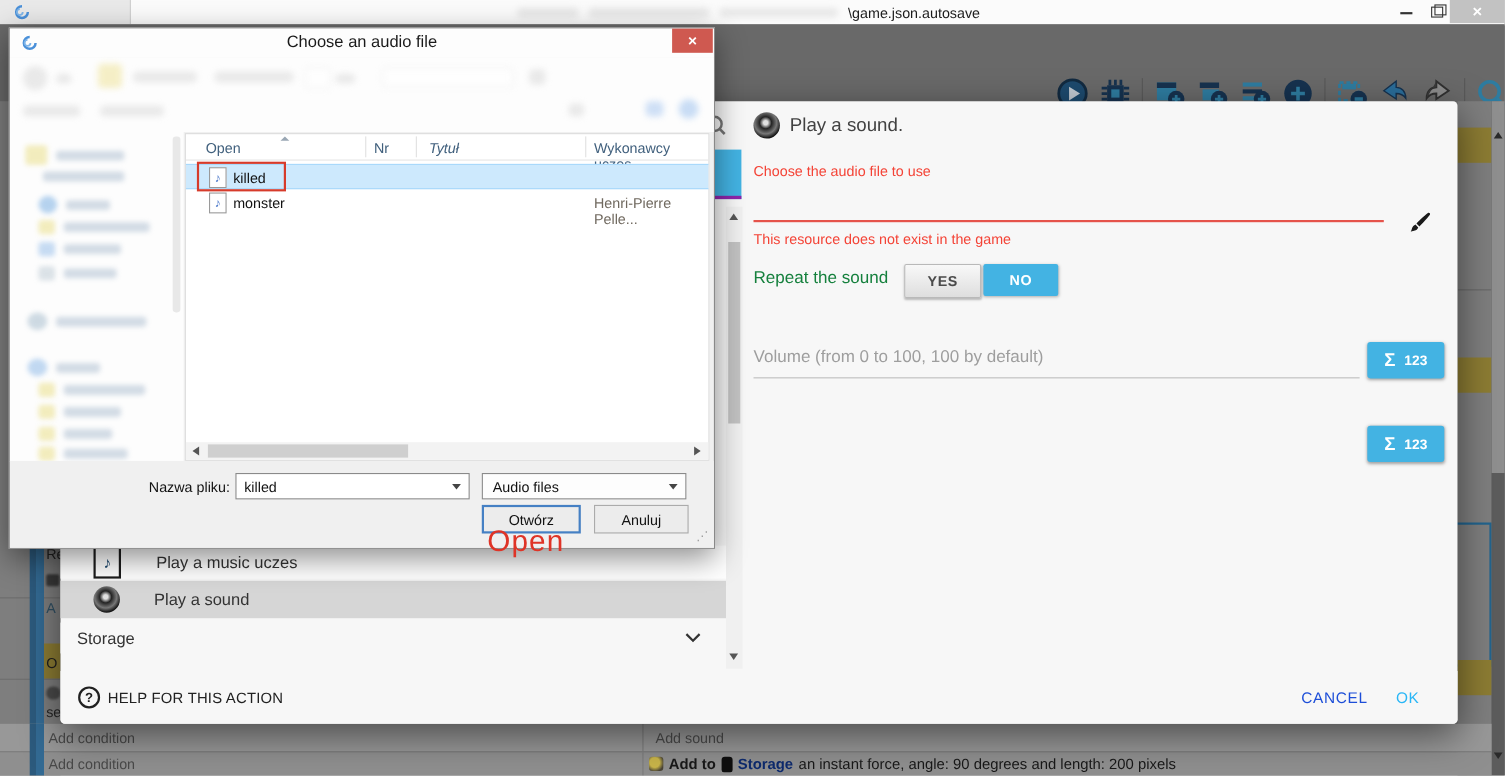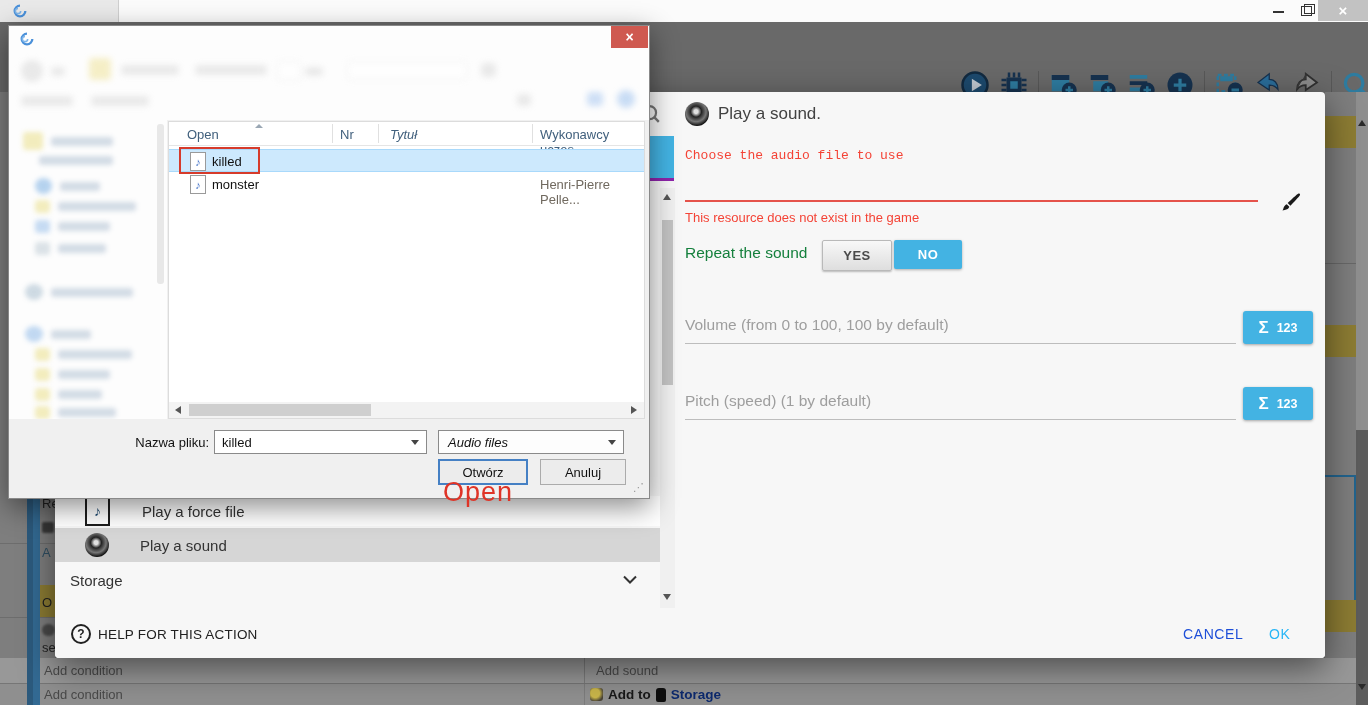--- a/index.html
+++ b/index.html
@@ -24,20 +24,26 @@
 </head>
 <body>
 
 <div class="a" style="left:0;top:0;width:1368px;height:22px;background:#fbfbfb;border-bottom:1px solid #cfcfcf;">
   <div class="a" style="left:0;top:0;width:118px;height:22px;background:#e9e9e9;border-right:1px solid #cfcfcf;">
     <svg class="a" style="left:12px;top:3px;" width="16" height="16" viewBox="0 0 24 24">
       <path d="M12 4a8 8 0 1 0 8 8" stroke="#4a90d9" stroke-width="3.4" fill="none"></path>
       <path d="M13 12a4 4 0 1 1-4-4" stroke="#7db4e8" stroke-width="2.4" fill="none"></path>
     </svg>
   </div>
+  <div class="a" style="left:470px;top:4px;height:15px;display:flex;align-items:center;gap:9px;">
+    <div class="blob" style="width:56px;height:9px;"></div>
+    <div class="blob" style="width:110px;height:9px;"></div>
+    <div class="blob" style="width:108px;height:9px;"></div>
+    <span style="font-size:13px;color:#1a1a1a;">\game.json.autosave</span>
+  </div>
   <div class="a" style="left:1266px;top:0;width:24px;height:21px;">
     <div class="a" style="left:7px;top:11px;width:11px;height:2px;background:#333;"></div>
   </div>
   <div class="a" style="left:1294px;top:0;width:24px;height:21px;">
     <div class="a" style="left:7px;top:6px;width:9px;height:8px;border:1px solid #333;background:#fbfbfb;"></div>
     <div class="a" style="left:10px;top:4px;width:9px;height:8px;border:1px solid #333;"></div>
   </div>
   <div class="a" style="left:1318px;top:0;width:50px;height:21px;background:#c2c2c2;display:flex;align-items:center;justify-content:center;">
     <span style="color:#fff;font-size:15px;font-weight:bold;line-height:1;">×</span>
   </div>
@@ -136,20 +142,21 @@
     <div class="a evt-txt" style="left:596px;top:5px;">Add sound</div>
   </div>
   <div class="a" style="left:0;top:26px;width:1356px;height:21px;background:#8f8f8f;">
     <div class="a" style="left:584px;top:0;width:1px;height:21px;background:#7c7c7c;"></div>
     <div class="a evt-txt" style="left:44px;top:3px;">Add condition</div>
     <div class="a" style="left:590px;top:0;height:21px;display:flex;align-items:center;gap:5px;">
       <div style="width:13px;height:13px;border-radius:3px;background:radial-gradient(circle at 40% 40%,#c9b54a 0 40%,#4a4436 75%);filter:blur(.5px);"></div>
       <span style="font-size:13.5px;color:#181818;font-weight:bold;">Add to</span>
       <div style="width:10px;height:14px;background:#0e0e0e;border-radius:3px 3px 2px 2px;"></div>
       <span style="font-size:13.5px;font-weight:bold;color:#0d2a6e;">Storage</span>
+      <span style="font-size:13.5px;color:#181818;">an instant force, angle: 90 degrees and length: 200 pixels</span>
     </div>
   </div>
 </div>
 <div class="a" style="left:27px;top:658px;width:13px;height:47px;background:linear-gradient(90deg,#2c5a7d 0 6px,#336a93 6px 13px);"></div>
 
 <div class="a" style="left:55px;top:92px;width:1270px;height:566px;background:#f7f7f7;border-radius:4px;box-shadow:0 10px 34px rgba(0,0,0,.5);">
 
   <svg class="a" style="left:585px;top:11px;" width="22" height="22" viewBox="0 0 24 24">
     <circle cx="10.5" cy="10.5" r="7" fill="none" stroke="#757575" stroke-width="2.4"></circle>
     <path d="M15.5 15.5L20.5 20.5" stroke="#757575" stroke-width="2.6"></path>
@@ -159,41 +166,41 @@
   <div class="a" style="left:605px;top:96px;width:15px;height:420px;background:#f0f0f0;">
     <div class="a tri" style="left:3px;top:6px;border-left:4.5px solid transparent;border-right:4.5px solid transparent;border-bottom:6px solid #555;"></div>
     <div class="a" style="left:2px;top:32px;width:11px;height:165px;background:#c2c2c2;"></div>
     <div class="a tri" style="left:3px;top:406px;border-left:4.5px solid transparent;border-right:4.5px solid transparent;border-top:6px solid #555;"></div>
   </div>
 
   <div class="a" style="left:0;top:404px;width:605px;height:30px;background:#fff;display:flex;align-items:center;">
     <div class="note-box" style="width:21px;height:25px;border:2px solid #1c1c1c;margin-left:30px;">
       <span style="font-size:14px;color:#17446b;">♪</span>
     </div>
-    <span style="margin-left:32px;font-size:15px;color:#333;">Play a force file</span>
+    <span style="margin-left:32px;font-size:15px;color:#333;">Play a music uczes</span>
   </div>
 
   <div class="a" style="left:0;top:436px;width:605px;height:34px;background:#d6d6d6;display:flex;align-items:center;">
     <div style="width:24px;height:24px;border-radius:50%;margin-left:30px;background:radial-gradient(circle at 46% 40%,#e0e0e0 0 10%,#242424 28%,#777 52%,#141414 72%,#3c3c3c 100%);"></div>
     <span style="margin-left:31px;font-size:15px;color:#333;">Play a sound</span>
   </div>
 
   <div class="a" style="left:0;top:474px;width:605px;height:28px;background:#f7f7f7;display:flex;align-items:center;">
     <span style="margin-left:15px;font-size:15px;color:#333;">Storage</span>
     <svg class="a" style="left:567px;top:8px;" width="16" height="11" viewBox="0 0 16 10">
       <path d="M2 2l6 6 6-6" fill="none" stroke="#333" stroke-width="2"></path>
     </svg>
   </div>
 
   <div class="a" style="left:630px;top:8px;height:28px;display:flex;align-items:center;gap:9px;">
     <div style="width:24px;height:24px;border-radius:50%;background:radial-gradient(circle at 46% 40%,#e0e0e0 0 10%,#242424 28%,#777 52%,#141414 72%,#3c3c3c 100%);"></div>
     <span style="font-size:17px;color:#424242;">Play a sound.</span>
   </div>
 
-  <div class="a" style="left:630px;top:56px;font-size:13px;color:#f44336;font-family:Liberation Mono, monospace;">Choose the audio file to use</div>
+  <div class="a" style="left:630px;top:56px;font-size:13px;color:#f44336;">Choose the audio file to use</div>
   <div class="a" style="left:630px;top:78px;width:573px;height:32px;">
     <div class="underline-red a" style="left:0;top:30px;width:573px;"></div>
   </div>
   <svg class="a" style="left:1222px;top:98px;" width="24" height="26" viewBox="0 0 24 24">
     <path d="M21.5 2.5c-1.2.4-8.6 7.4-10.8 9.6l2.7 2.7C15.6 12.6 22.6 5.2 23 4c.3-1-.6-1.8-1.5-1.5z" fill="#1a1a1a"></path>
     <path d="M9.8 13.2l2.5 2.6c-.5 1.8-2.3 3-4.6 3.1-.8 0-1.6.4-2.2.7.6-.9.8-1.7 1.1-2.8.4-1.6 1.8-3 3.2-3.6z" fill="#1a1a1a"></path>
   </svg>
   <div class="a" style="left:630px;top:118px;font-size:13px;color:#f44336;">This resource does not exist in the game</div>
 
   <div class="a" style="left:630px;top:152px;font-size:15.5px;color:#15803d;">Repeat the sound</div>
@@ -206,24 +213,20 @@
 
   <div class="a" style="left:630px;top:222px;width:551px;height:30px;">
     <span style="position:absolute;left:0;top:2px;font-size:15.5px;color:#9e9e9e;">Volume (from 0 to 100, 100 by default)</span>
     <div class="underline-gray a" style="left:0;top:29px;width:551px;"></div>
   </div>
   <div class="a sigma-btn" style="left:1188px;top:219px;width:70px;height:33px;">
     <span style="font-size:17px;font-weight:bold;">Σ</span>
     <span style="font-size:12.5px;font-weight:bold;">123</span>
   </div>
 
-  <div class="a" style="left:630px;top:298px;width:551px;height:30px;">
-    <span style="position:absolute;left:0;top:2px;font-size:15.5px;color:#9e9e9e;">Pitch (speed) (1 by default)</span>
-    <div class="underline-gray a" style="left:0;top:29px;width:551px;"></div>
-  </div>
   <div class="a sigma-btn" style="left:1188px;top:295px;width:70px;height:33px;">
     <span style="font-size:17px;font-weight:bold;">Σ</span>
     <span style="font-size:12.5px;font-weight:bold;">123</span>
   </div>
 
   <div class="a" style="left:0;top:518px;width:1270px;height:48px;border-radius:0 0 4px 4px;background:#f7f7f7;">
     <div class="a" style="left:16px;top:14px;height:20px;display:flex;align-items:center;gap:7px;cursor:pointer;">
       <div style="width:16px;height:16px;border:2px solid #212121;border-radius:50%;display:flex;align-items:center;justify-content:center;">
         <span style="font-size:12px;font-weight:bold;color:#212121;">?</span>
       </div>
@@ -234,20 +237,21 @@
   </div>
 </div>
 
 <div class="a" style="left:8px;top:25px;width:642px;height:474px;background:#f0f0f0;border:1px solid #898989;box-shadow:0 8px 26px rgba(0,0,0,.45);box-sizing:border-box;">
 
   <div class="a" style="left:0;top:0;width:640px;height:26px;background:#fdfdfd;">
     <svg class="a" style="left:10px;top:5px;" width="16" height="16" viewBox="0 0 24 24">
       <path d="M12 4a8 8 0 1 0 8 8" stroke="#4a90d9" stroke-width="3.4" fill="none"></path>
       <path d="M13 12a4 4 0 1 1-4-4" stroke="#7db4e8" stroke-width="2.4" fill="none"></path>
     </svg>
+    <div class="a" style="left:0;top:4px;width:640px;text-align:center;font-size:15px;color:#1a1a1a;">Choose an audio file</div>
     <div class="a" style="left:602px;top:0;width:37px;height:22px;background:#cf5950;display:flex;align-items:center;justify-content:center;">
       <span style="color:#fff;font-size:14px;font-weight:bold;line-height:1;">×</span>
     </div>
   </div>
 
   <div class="a" style="left:0;top:26px;width:640px;height:68px;background:#fdfdfd;">
     <div class="a blob" style="left:12px;top:8px;width:22px;height:22px;border-radius:50%;"></div>
     <div class="a blob" style="left:42px;top:15px;width:14px;height:9px;"></div>
     <div class="a blob" style="left:80px;top:6px;width:22px;height:22px;background:#efe39a;"></div>
     <div class="a blob" style="left:112px;top:13px;width:58px;height:10px;"></div>
@@ -351,21 +355,21 @@
     <div class="a" style="left:10px;top:25px;width:81px;height:27px;border:2px solid #d63b2b;box-sizing:border-box;"></div>
   </div>
 
   <div class="a" style="left:0;top:393px;width:640px;height:79px;background:#f0f0f0;">
     <span class="a" style="left:108px;top:16px;width:92px;text-align:right;font-size:13px;color:#111;">Nazwa pliku:</span>
     <div class="a" style="left:205px;top:11px;width:213px;height:24px;background:#fff;border:1px solid #8a8a8a;box-sizing:border-box;">
       <span style="position:absolute;left:7px;top:4px;font-size:13px;color:#111;">killed</span>
       <div class="a tri" style="left:196px;top:9px;border-left:4.5px solid transparent;border-right:4.5px solid transparent;border-top:5px solid #444;"></div>
     </div>
     <div class="a" style="left:429px;top:11px;width:186px;height:24px;background:#fdfdfd;border:1px solid #8a8a8a;box-sizing:border-box;">
-      <span style="position:absolute;left:9px;top:4px;font-size:13px;color:#111;font-style:italic;">Audio files</span>
+      <span style="position:absolute;left:9px;top:4px;font-size:13px;color:#111;">Audio files</span>
       <div class="a tri" style="left:169px;top:9px;border-left:4.5px solid transparent;border-right:4.5px solid transparent;border-top:5px solid #444;"></div>
     </div>
     <button class="a" style="left:429px;top:40px;width:90px;height:26px;background:#ececec;border:2px solid #4580c4;font-size:13px;color:#111;font-family:inherit;cursor:pointer;">
       <span>Otwórz</span>
     </button>
     <button class="a" style="left:531px;top:40px;width:86px;height:26px;background:#ececec;border:1px solid #ababab;font-size:13px;color:#111;font-family:inherit;cursor:pointer;">
       <span>Anuluj</span>
     </button>
     <div class="a" style="left:624px;top:62px;font-size:11px;color:#9a9a9a;">⋰</div>
   </div>

